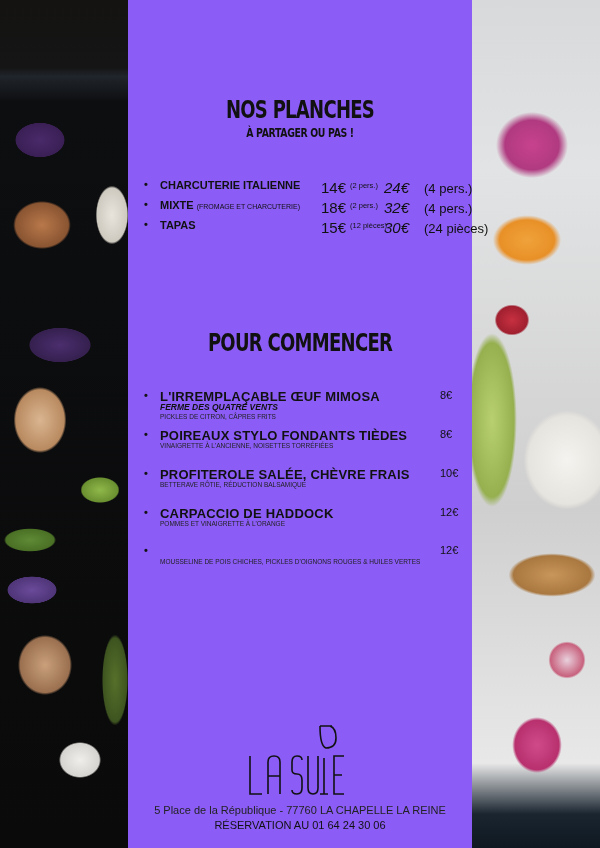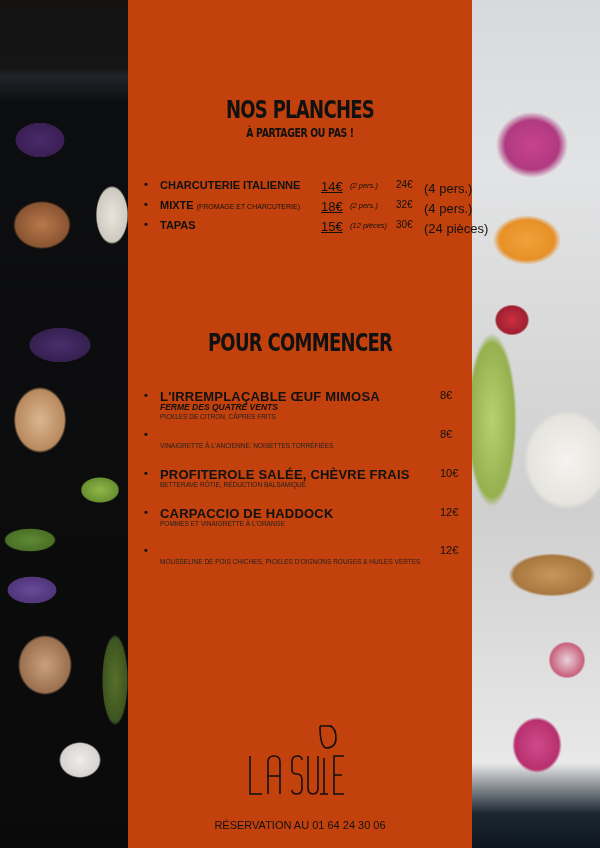--- a/index.html
+++ b/index.html
@@ -34,39 +34,39 @@
       radial-gradient(ellipse 28px 25px at 40px 320px, #c83040 0%, #a02030 55%, transparent 62%),
       radial-gradient(ellipse 70px 80px at 95px 460px, #f4f3ef 0%, #e6e4de 55%, transparent 62%),
       radial-gradient(ellipse 40px 140px at 20px 420px, #b8d070 0%, #96b050 55%, transparent 62%),
       radial-gradient(ellipse 70px 35px at 80px 575px, #c8965a 0%, #a97840 55%, transparent 62%),
       radial-gradient(ellipse 30px 30px at 95px 660px, #e8d0dc 0%, #c8627e 55%, transparent 62%),
       radial-gradient(ellipse 40px 45px at 65px 745px, #d04a8a 0%, #b8306e 55%, transparent 62%),
       linear-gradient(180deg, #d8d9db 0%, #e2e3e4 20%, #cfcfcf 60%, #e8e8e8 90%, #1a2530 96%, #0f1820 100%);
   }
   .center {
     position: absolute; left: 128px; top: 0; width: 344px; height: 848px;
-    background: #c2410c;
+    background: #8b5cf6;
   }
   .title {
     position: absolute; left: 0; width: 344px; text-align: center;
     font-family: "DejaVu Sans", sans-serif; font-weight: bold;
     letter-spacing: -1px; transform-origin: center; color: #111;
   }
   .t-planches { top: 95px; font-size: 25px; transform: scaleX(0.72); }
   .t-partager { top: 125px; font-size: 13px; transform: scaleX(0.72); letter-spacing: -0.5px; }
   .t-commencer { top: 328px; font-size: 25px; transform: scaleX(0.72); }
 
   .plank-list { position: absolute; left: 16px; top: 178px; width: 330px; }
   .plank-row { position: relative; height: 20px; font-size: 11px; }
   .bullet { position: absolute; left: 0; top: 0; font-size: 11px; font-weight: bold; }
   .plank-name { position: absolute; left: 16px; top: 1px; font-weight: bold; font-size: 11px; white-space: nowrap; }
   .plank-name small { font-weight: normal; font-size: 7px; }
-  .p1 { position: absolute; left: 177px; top: 1px; font-size: 13px; text-decoration: underline; }
-  .q1 { position: absolute; left: 206px; top: 3px; font-size: 7.5px; white-space: nowrap; font-style: italic; }
-  .p2 { position: absolute; left: 252px; top: 1px; font-size: 10px; }
+  .p1 { position: absolute; left: 177px; top: 1px; font-size: 15px; }
+  .q1 { position: absolute; left: 206px; top: 3px; font-size: 7.5px; white-space: nowrap; }
+  .p2 { position: absolute; left: 240px; top: 1px; font-size: 15px; font-style: italic; }
   .q2 { position: absolute; left: 280px; top: 3px; font-size: 13px; white-space: nowrap; }
 
   .starter-list { position: absolute; left: 16px; top: 389px; width: 330px; }
   .starter { position: relative; margin-bottom: 0; }
   .starter-name { position: absolute; left: 16px; top: 0; font-weight: bold; font-size: 13px; letter-spacing: 0.2px; white-space: nowrap; }
   .starter-sub { position: absolute; left: 16px; top: 13px; font-weight: bold; font-style: italic; font-size: 8.5px; white-space: nowrap; }
   .starter-desc { position: absolute; left: 16px; font-size: 6.5px; white-space: nowrap; color: #222; }
   .starter-price { position: absolute; left: 296px; top: 0; font-size: 11px; }
 
   .logo { position: absolute; left: 120px; top: 724px; width: 104px; height: 72px; }
@@ -115,20 +115,21 @@
   <div class="starter-list">
     <div class="starter" style="height:39px">
       <span class="bullet">•</span>
       <span class="starter-name">L'IRREMPLAÇABLE ŒUF MIMOSA</span>
       <span class="starter-sub">FERME DES QUATRE VENTS</span>
       <span class="starter-desc" style="top:24px">PICKLES DE CITRON, CÂPRES FRITS</span>
       <span class="starter-price">8€</span>
     </div>
     <div class="starter" style="height:39px">
       <span class="bullet">•</span>
+      <span class="starter-name">POIREAUX STYLO FONDANTS TIÈDES</span>
       <span class="starter-desc" style="top:14px">VINAIGRETTE À L'ANCIENNE, NOISETTES TORRÉFIÉES</span>
       <span class="starter-price">8€</span>
     </div>
     <div class="starter" style="height:39px">
       <span class="bullet">•</span>
       <span class="starter-name">PROFITEROLE SALÉE, CHÈVRE FRAIS</span>
       <span class="starter-desc" style="top:14px">BETTERAVE RÔTIE, RÉDUCTION BALSAMIQUE</span>
       <span class="starter-price">10€</span>
     </div>
     <div class="starter" style="height:38px">
@@ -155,14 +156,15 @@
 
       <path d="M60 32 V64 Q60 70 65 70 Q70 70 70 64 V32"></path>
 
       <path d="M76 34 V70 M72 70 H80"></path>
 
       <path d="M96 32 H86 V70 H96 M86 51 H94"></path>
 
       <path d="M72 2 H84 M72 2 Q72 22 78 24 Q88 24 88 14 Q88 4 82 2"></path>
     </g>
   </svg>
+  <div class="address">5 Place de la République - 77760 LA CHAPELLE LA REINE</div>
   <div class="reservation">RÉSERVATION AU 01 64 24 30 06</div>
 </div>
 
 </body></html>

